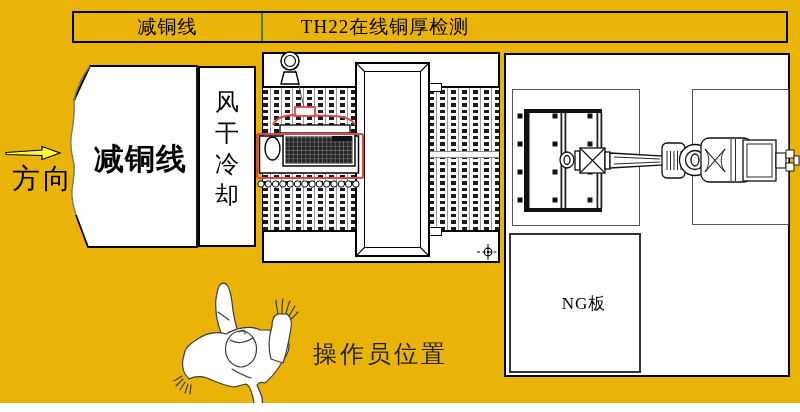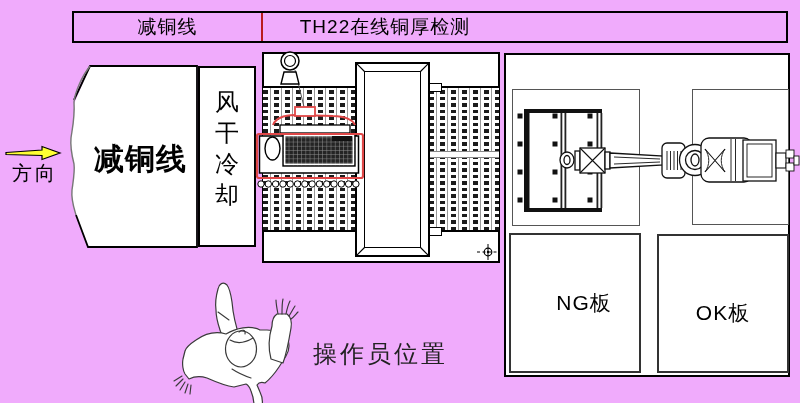--- a/index.html
+++ b/index.html
@@ -1,38 +1,38 @@
 <!DOCTYPE html>
 <html style="--red: #e04848;"><head>
 <meta charset="utf-8">
 <style>
 *{box-sizing:border-box}
 html,body{margin:0;background:#fff}
-#stage{position:relative;width:800px;height:403px;font-family:Liberation Sans, sans-serif;color:#000;background:#f0abfc;overflow:hidden}
+#stage{position:relative;width:800px;height:403px;font-family:Liberation Serif, serif;color:#000;background:#eab308;overflow:hidden}
 .abs{position:absolute}
 .box{position:absolute;border:2px solid #000;background:#fff}
 .hdr{left:72px;top:11px;width:716px;height:32px;display:flex;border:2px solid #000;position:absolute}
 .hcell{display:flex;align-items:center;justify-content:center;font-size:19px;letter-spacing:1px;height:100%}
-.hcell+.hcell{border-left:2px solid #b91c1c}
+.hcell+.hcell{border-left:2px solid #4d7c0f}
 .copper-label{left:94px;top:139px;font-size:30px;font-weight:bold;letter-spacing:1px}
 .vbox{left:198px;top:66px;width:58px;height:181px;border:2px solid #000;position:absolute;background:#fff}
 .vtext{display:flex;flex-direction:column;align-items:center;padding-top:22px;gap:7px;font-size:24px;line-height:1}
 .rollband{position:absolute;left:263px;top:86px;width:236px;height:146px;border-top:2px solid #000;border-bottom:2px solid #000}
 .rollers{position:absolute;top:0;height:142px;background-color:#fff;background-image:
   repeating-linear-gradient(90deg, rgba(0,0,0,0) 0 7.5px, #999 7.5px 8.5px, rgba(0,0,0,0) 8.5px 11px),
   repeating-linear-gradient(0deg, rgba(0,0,0,0) 0 3.5px, #fff 3.5px 6.5px),
   repeating-linear-gradient(90deg, #1c1c1c 0 5.5px, #fff 5.5px 11px)}
 .gapstrip{position:absolute;left:166px;top:63px;width:70px;height:7px;background:#fff;border-top:1px solid #888;border-bottom:1px solid #888}
 .centrect{left:355px;top:62px;width:75px;height:195px;border:2px solid #000;background:#fff;position:absolute}
 .centinner{position:absolute;inset:7px;border:1.5px solid #000}
 .bracket{position:absolute;width:13px;height:9px;border:1.5px solid #000;background:#fff}
 .innerbox{position:absolute;border:1.5px solid #555;background:#fff}
-.biglabel{font-size:21px;letter-spacing:1px}
+.biglabel{font-size:17px;letter-spacing:1px}
 .oplabel{left:313px;top:338px;font-size:24px;letter-spacing:3px;color:#222}
-.dirlabel{left:12px;top:160px;font-size:20px;letter-spacing:3px}
+.dirlabel{left:12px;top:160px;font-size:28px;letter-spacing:3px}
 </style>
 </head>
 <body>
 
 <div id="stage">
 
   <div class="hdr">
     <div class="hcell" style="width:187px">
         <span>减铜线</span>
       </div>
@@ -118,23 +118,20 @@
     <line x1="2" y1="10" x2="24" y2="10" stroke="#000" stroke-width="1" stroke-dasharray="3,2.5"></line>
     <circle cx="13" cy="10" r="3.8" fill="none" stroke="#000" stroke-width="1.2"></circle>
     <circle cx="13" cy="10" r="1.2" fill="#000"></circle>
   </svg>
 
   <div class="box" style="left:504px;top:53px;width:286px;height:324px">
     <div class="innerbox" style="left:6px;top:34px;width:128px;height:137px"></div>
     <div class="innerbox" style="left:186px;top:34px;width:97px;height:136px"></div>
     <div class="innerbox" style="left:3px;top:178px;width:132px;height:140px;display:flex;align-items:center;justify-content:center;border-color:#333;border-width:2px">
       <span class="biglabel" style="position:relative;left:9px">NG板</span>
-    </div>
-    <div class="innerbox" style="left:151px;top:179px;width:132px;height:139px;display:flex;align-items:center;justify-content:center;border-color:#333;border-width:2px">
-      <span class="biglabel" style="position:relative;top:9px">OK板</span>
     </div>
   </div>
 
   <svg class="abs" style="left:504px;top:53px;z-index:5" width="296" height="170">
     <g>
       <rect x="20" y="56" width="5.5" height="103" fill="#111"></rect>
       <rect x="20" y="56" width="78" height="4" fill="#111"></rect>
       <rect x="20" y="155" width="78" height="4" fill="#111"></rect>
       <rect x="56.5" y="60" width="1.8" height="95" fill="#222"></rect>
       <rect x="60.5" y="60" width="1.8" height="95" fill="#222"></rect>

